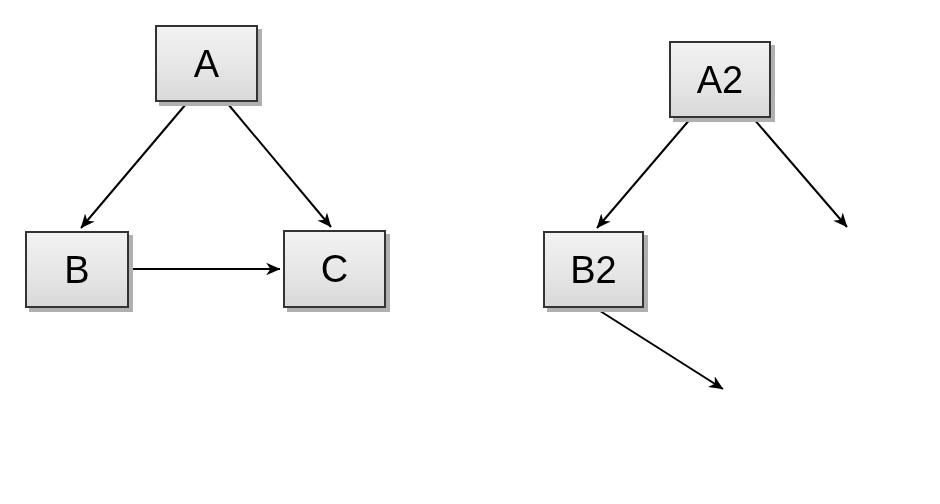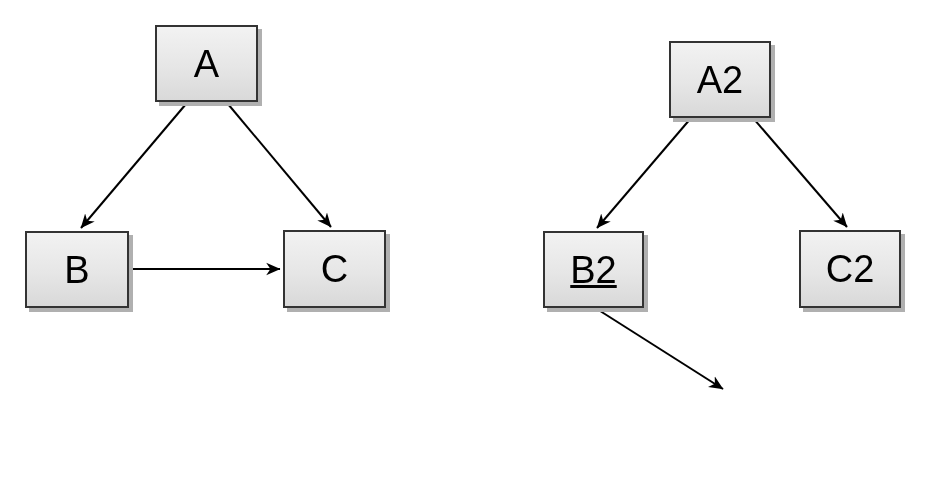--- a/index.html
+++ b/index.html
@@ -34,21 +34,21 @@
     font-size: 38px;
     color: #000000;
     line-height: 1;
     user-select: none;
   }
   
   .node-a  { left: 155px; top: 25px;  width: 103px; height: 77px; }
   .node-b  { left: 25px;  top: 231px; width: 104px; height: 77px; }
   .node-c  { left: 283px; top: 230px; width: 103px; height: 78px; }
   .node-a2 { left: 669px; top: 25px;  width: 102px; height: 77px; margin-top: 16px; }
-  .node-b2 { left: 543px; top: 231px; width: 101px; height: 77px; text-decoration: underline; }
+  .node-b2 { left: 543px; top: 231px; width: 101px; height: 77px; }
   .node-c2 { left: 799px; top: 230px; width: 102px; height: 78px; }
   .node-c3 { left: 676px; top: 392px; width: 102px; height: 77px; }
   .edge {
     stroke: #000000;
     stroke-width: 2;
     fill: none;
   }
 </style>
 </head>
 <body>
@@ -80,17 +80,14 @@
   <div class="node node-c">
     <span>C</span>
   </div>
 
   <div class="node node-a2">
     <span>A2</span>
   </div>
   <div class="node node-b2">
     <span>B2</span>
   </div>
-  <div class="node node-c2">
-    <span>C2</span>
-  </div>
 
 </div>
 
 </body></html>

